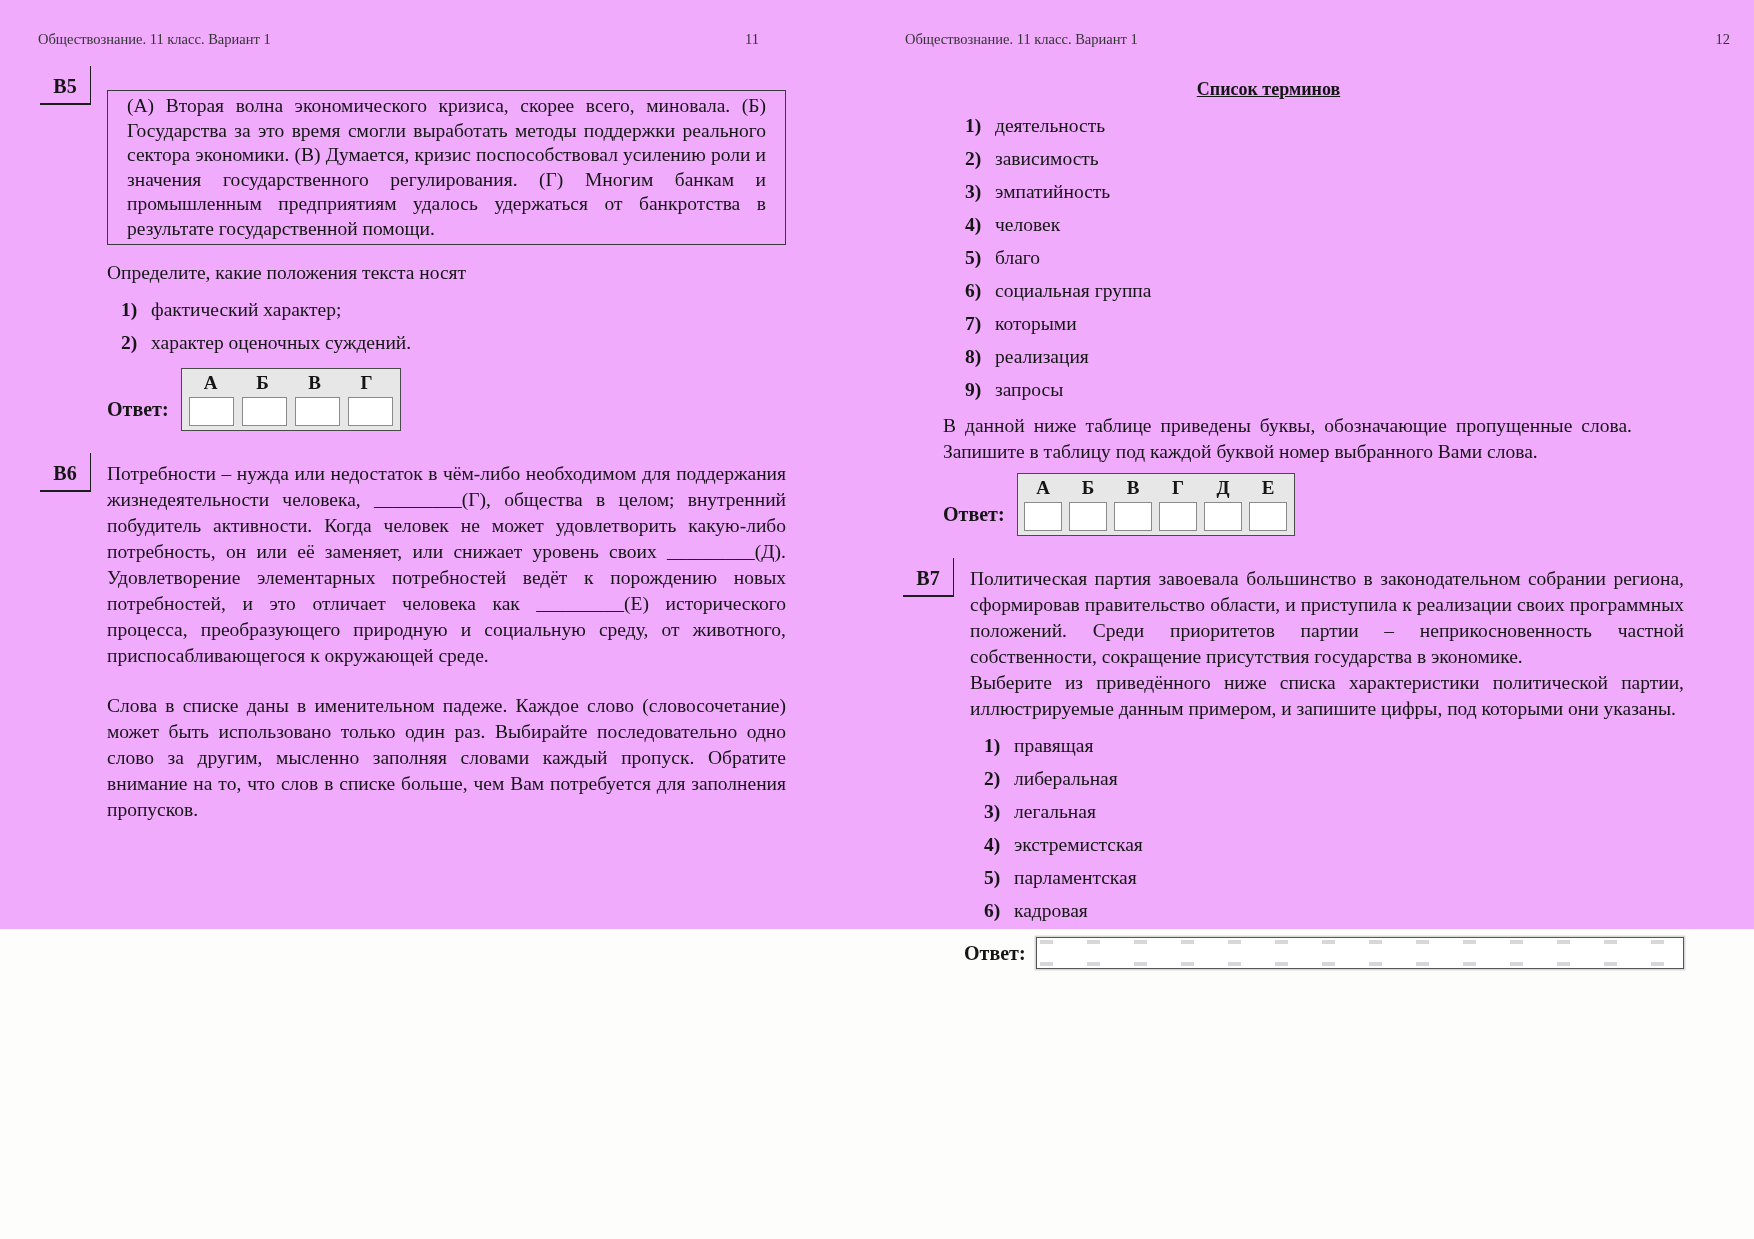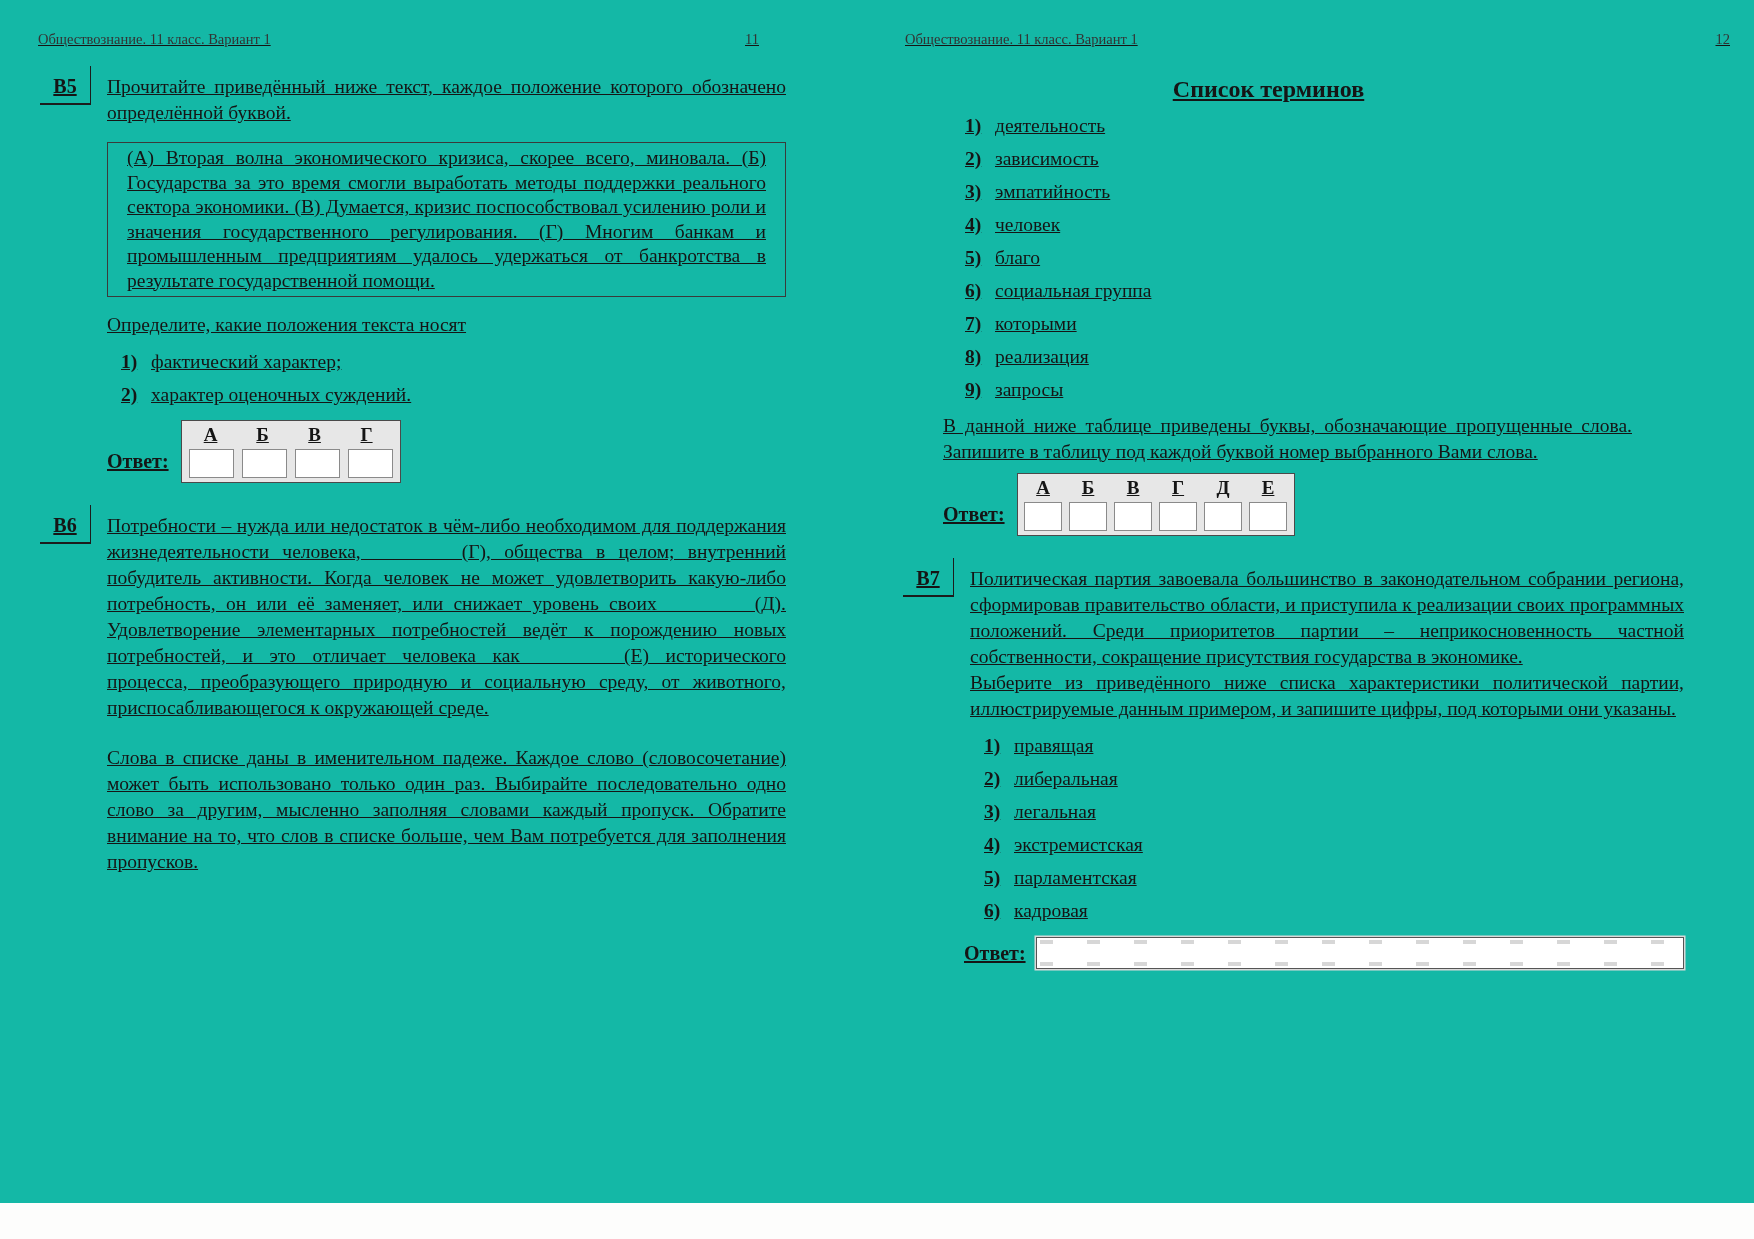--- a/index.html
+++ b/index.html
@@ -2,21 +2,21 @@
 <html><head>
 <meta charset="utf-8">
 <style>
   html,body{margin:0;padding:0;}
   body{
     width:1754px;height:1239px;position:relative;overflow:hidden;
     background:#fdfdfc;color:#151515;
     font-family:"Liberation Serif","DejaVu Serif",serif;
     font-size:19.5px;line-height:26px;
   }
-  .page{position:absolute;top:0;height:1203px;background:#14b8a6;text-decoration:underline;}
+  .page{position:absolute;top:0;height:929px;background:#f0abfc;}
   #page-left{left:0;width:877px;}
   #page-right{left:877px;width:877px;}
 
   .hdr-row{display:flex;justify-content:space-between;font-size:14.5px;color:#333;line-height:18px;}
   #page-left .hdr-row{margin:30px 118px 0 38px;}
   #page-right .hdr-row{margin:30px 24px 0 28px;}
 
   .task{display:flex;align-items:flex-start;}
   #page-left .task{margin-left:40px;margin-right:91px;}
   #page-right .task{margin-left:26px;margin-right:70px;}
@@ -48,21 +48,21 @@
   .grid-hdr{display:flex;padding:2px 3px 1px;}
   .grid-hdr span{text-align:center;font-weight:bold;font-size:19px;line-height:24px;}
   .grid-table.cols4 .grid-hdr span{width:52px;}
   .grid-table.cols6 .grid-hdr span{width:45px;}
   .grid-cells{display:flex;padding:1px 3px 4px;}
   .cell{background:#fff;border:1.2px solid #8a8a8a;height:27px;}
   .grid-table.cols4 .cell{width:43px;margin:0 4px;}
   .grid-table.cols6 .cell{width:36px;margin:0 3.5px;}
 
   .terms-title{
-    margin:28px 122px 0 28px;text-align:center;font-weight:bold;font-size:24px;
+    margin:28px 122px 0 28px;text-align:center;font-weight:bold;font-size:18px;
     text-decoration:underline;
   }
   .terms-list{margin:10px 122px 0 88px;}
   .terms-list .opt-row{margin-left:0;}
   .note-para{margin:10px 122px 0 66px;text-align:justify;}
   .answer-row.terms{margin-left:66px;margin-top:8px;}
 
   .answer-line{display:flex;align-items:center;margin-top:13px;margin-left:-6px;}
   .answer-line .answer-label{margin-bottom:0;}
   .long-box{
@@ -81,21 +81,20 @@
 
 <div class="page" id="page-left">
   <div class="hdr-row">
     <span>Обществознание. 11 класс. Вариант 1</span>
     <span>11</span>
   </div>
 
   <div class="task b5">
     <div class="task-label">В5</div>
     <div class="task-body">
-      <div class="jtext">Прочитайте приведённый ниже текст, каждое положение которого обозначено определённой буквой.</div>
       <div class="text-box">(А) Вторая волна экономического кризиса, скорее всего, миновала. (Б) Государства за это время смогли выработать методы поддержки реального сектора экономики. (В) Думается, кризис поспособствовал усилению роли и значения государственного регулирования. (Г) Многим банкам и промышленным предприятиям удалось удержаться от банкротства в результате государственной помощи.</div>
       <div class="prompt">Определите, какие положения текста носят</div>
       <div class="opt-row first">
         <span class="opt-num">1)</span>
         <span class="opt-text">фактический характер;</span>
       </div>
       <div class="opt-row">
         <span class="opt-num">2)</span>
         <span class="opt-text">характер оценочных суждений.</span>
       </div>

